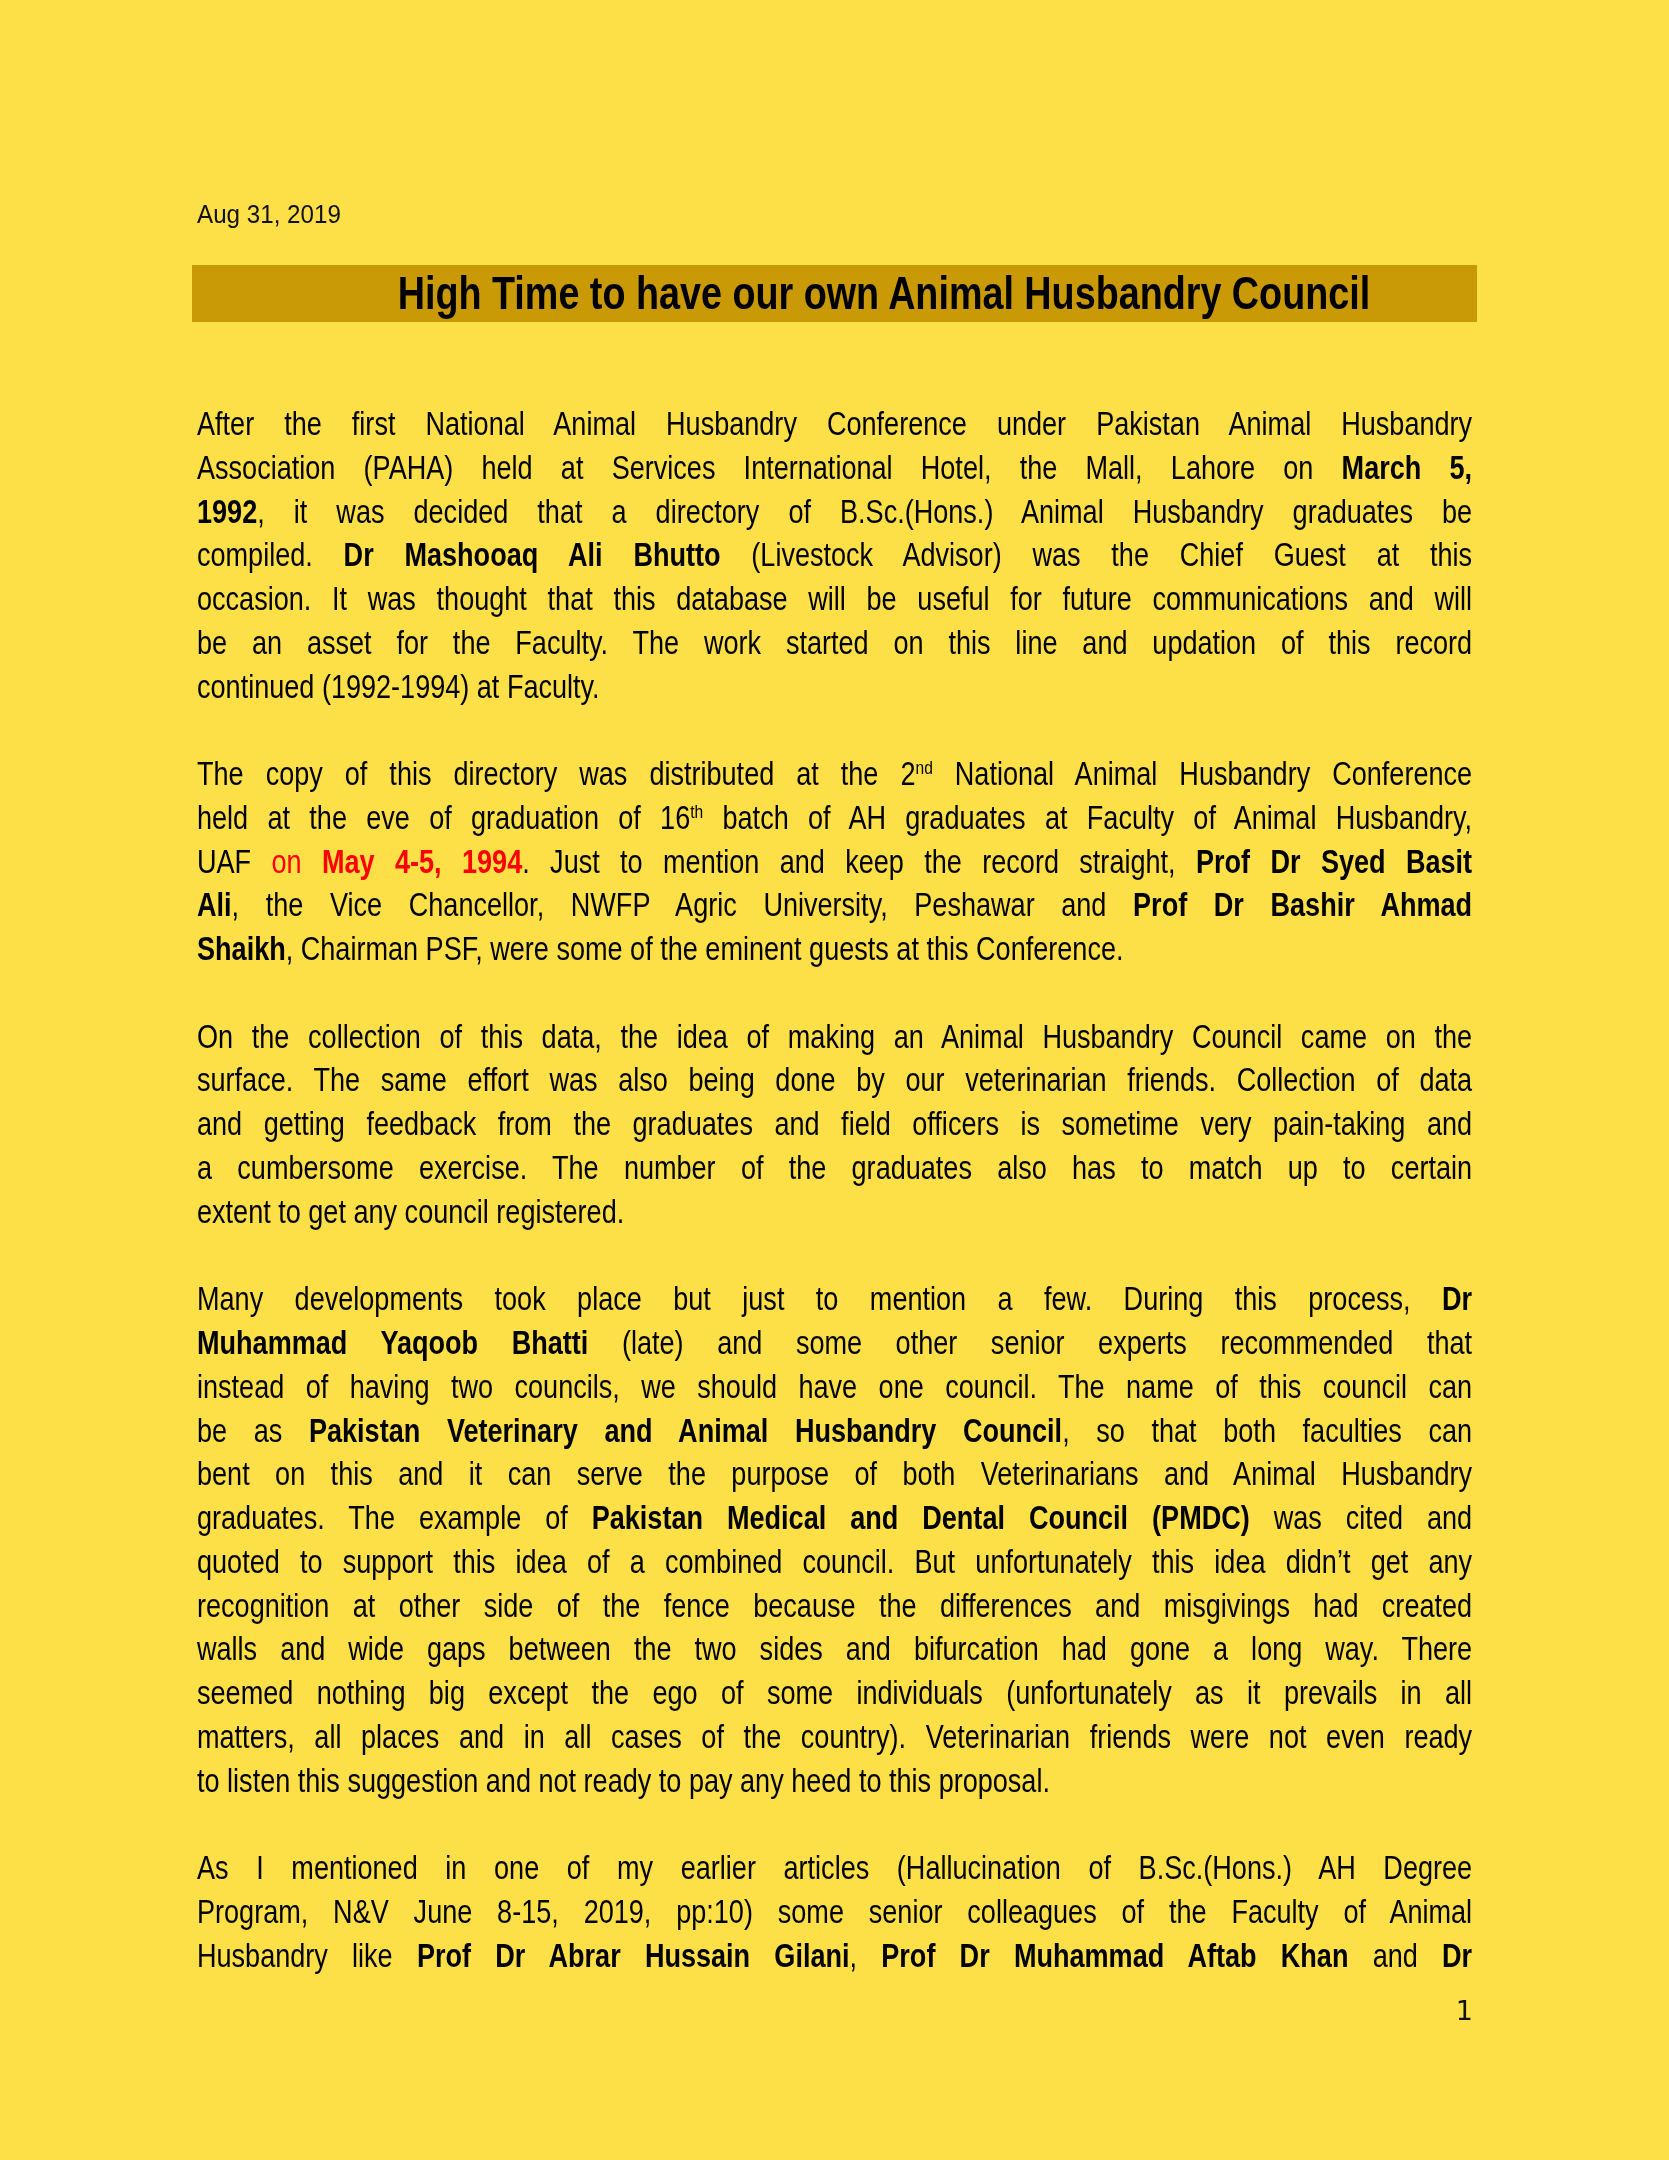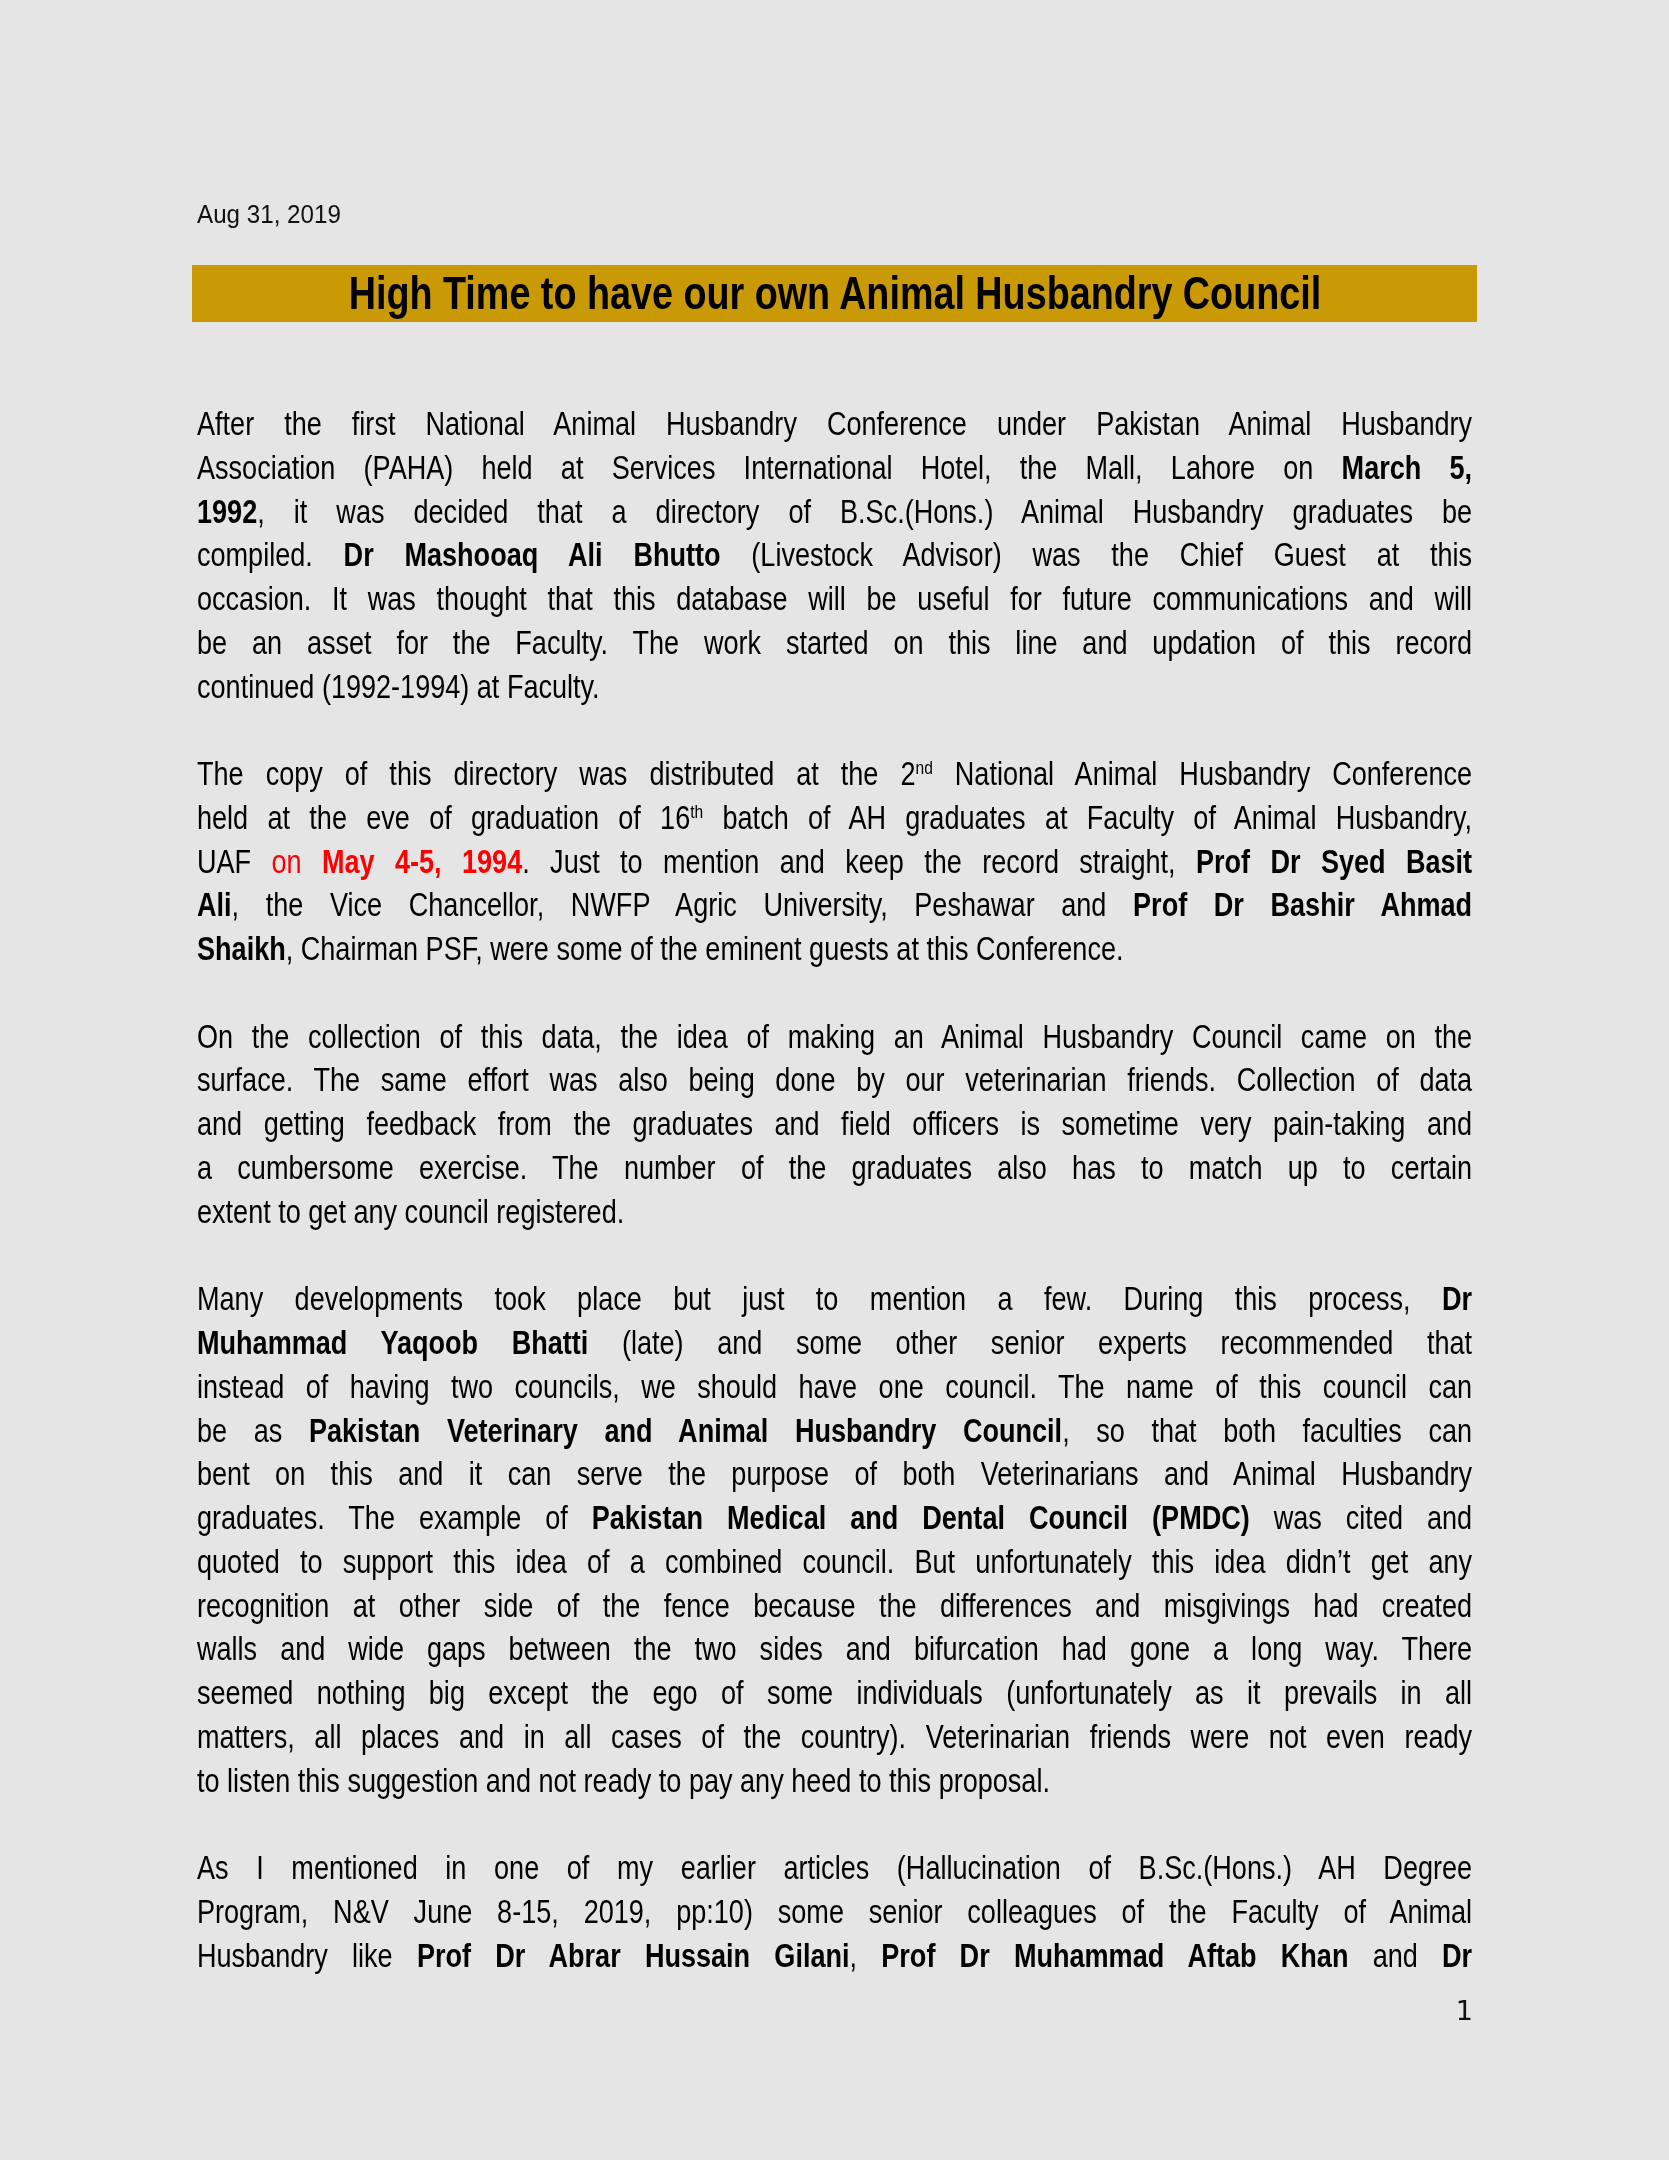--- a/index.html
+++ b/index.html
@@ -1,26 +1,26 @@
 <!DOCTYPE html>
 <html><head>
 <meta charset="utf-8">
 <style>
   html, body { margin: 0; padding: 0; background: #ffffff; }
   body { width: 1669px; height: 2160px; position: relative; overflow: hidden; }
-  .page { position: absolute; left: 0; top: 0; width: 1669px; height: 2160px; background: #e5e5e5; }
+  .page { position: absolute; left: 0; top: 0; width: 1669px; height: 2160px; background: #fde047; }
   .date {
     position: absolute; left: 197px; top: 199px;
     font-family: "Liberation Sans", sans-serif; font-size: 26px; line-height: 30px;
     color: #111111; white-space: nowrap;
     transform: scaleX(0.93); transform-origin: left top;
   }
   .title-bar {
     position: absolute; left: 192px; top: 265px; width: 1285px; height: 57px;
-    background: #C99A06; text-align: center; overflow: hidden;
+    background: #C99A06; text-align: right; overflow: hidden;
   }
   .title-text {
     display: inline-block;
     font-family: "Liberation Sans", sans-serif; font-weight: bold;
     font-size: 46px; line-height: 57px; color: #000000; white-space: nowrap;
     transform: scaleX(0.82); transform-origin: center center;
   }
   .body {
     position: absolute; left: 197px; top: 402px; width: 1555px;
     font-family: "Liberation Sans", sans-serif; font-size: 33px; line-height: 43.77px;

